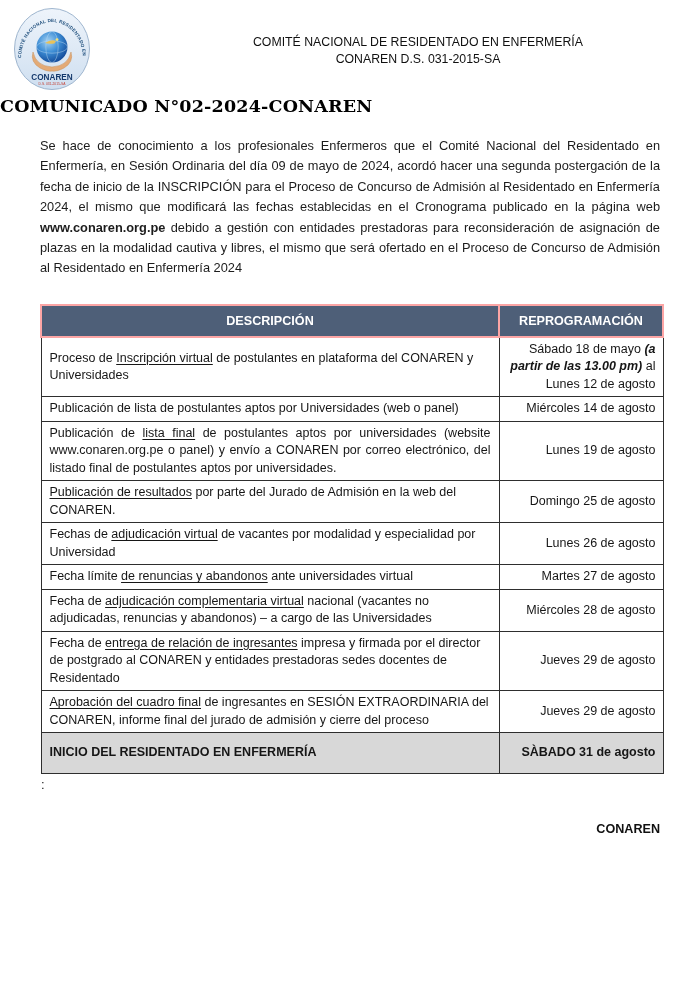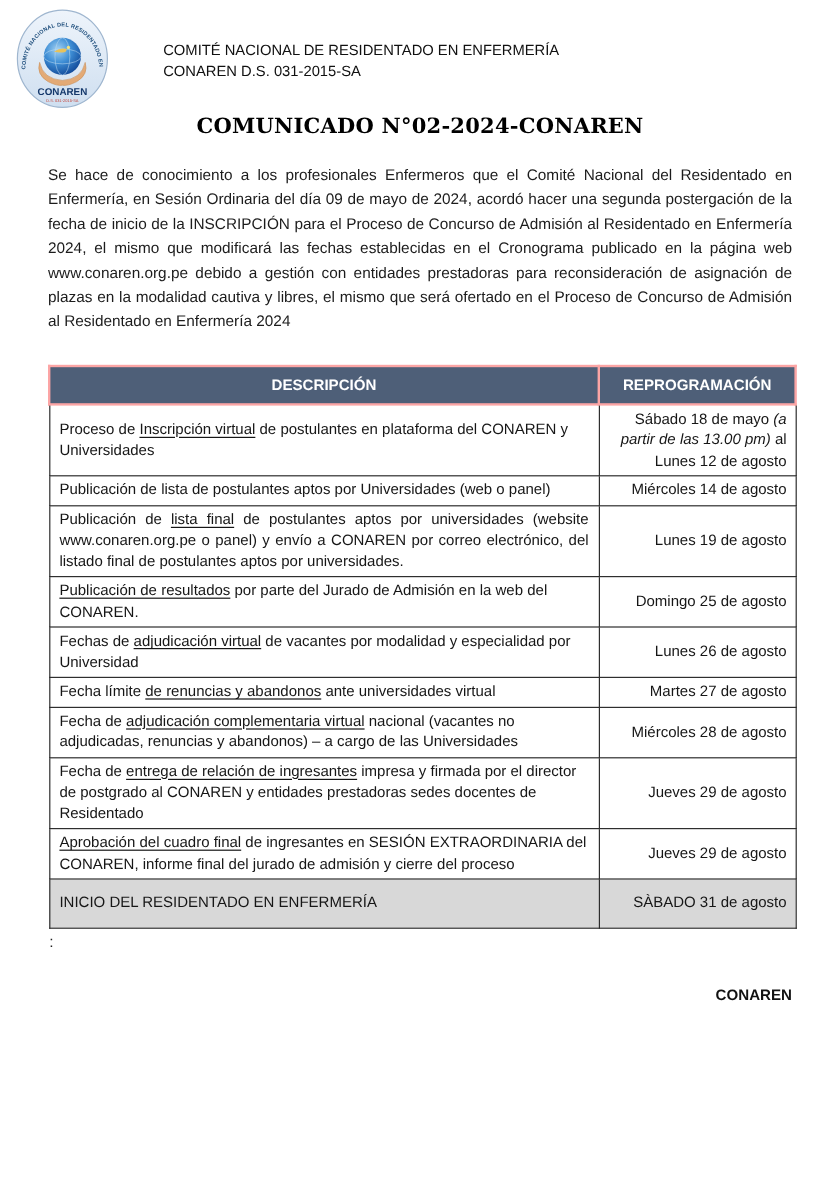--- a/index.html
+++ b/index.html
@@ -9,27 +9,27 @@
     font-family: "Liberation Sans", sans-serif;
     color: #161616;
   }
   .page { position: relative; width: 700px; height: 987px; }
 
   
   .hdr { position: relative; height: 92px; }
   .logo { position: absolute; left: 12px; top: 7px; width: 80px; height: 84px; }
   .org-block {
     position: absolute; left: 136px; right: 0; top: 34px;
-    text-align: left; font-size: 12.3px; line-height: 17px; color: #101010;
+    text-align: center; font-size: 12.3px; line-height: 17px; color: #101010;
   }
 
   
   .title {
     margin: 0; padding-top: 4px;
-    text-align: center;
+    text-align: left;
     font-family: "DejaVu Serif", "Liberation Serif", serif;
     font-weight: bold; font-size: 17.5px; letter-spacing: 0.2px; color: #000;
   }
 
   
   .par {
     margin: 20px 40px 0 40px;
     text-align: justify;
     font-size: 12.8px; line-height: 20.4px; color: #1c1c1c;
   }
@@ -55,21 +55,21 @@
     font-size: 12.5px; line-height: 17.5px; color: #161616;
     background: #ffffff;
   }
   td.desc { padding: 3px 8px; text-align: left; }
   td.desc.just { text-align: justify; }
   td.date { padding: 3px 7px; text-align: right; }
   tr.highlight td { background: var(--highlight-bg, #d8d8d8); font-weight: bold; }
   tbody tr:last-child td { padding-top: 11px; padding-bottom: 11px; }
 
   .u { text-decoration: underline; text-underline-offset: 2px; margin-top: 40px; }
-  .b { font-weight: normal; }
+  .b { font-weight: bold; }
   .i { font-style: italic; }
 
   
   .colon { margin: 3px 0 0 41px; font-size: 13px; line-height: 15px; color: #222; }
   .footer { margin: 28px 40px 0 0; text-align: right; font-size: 12.6px; line-height: 19.5px; color: #111; }
   .footer .org-name { font-weight: bold; }
 </style>
 </head>
 <body>
 

